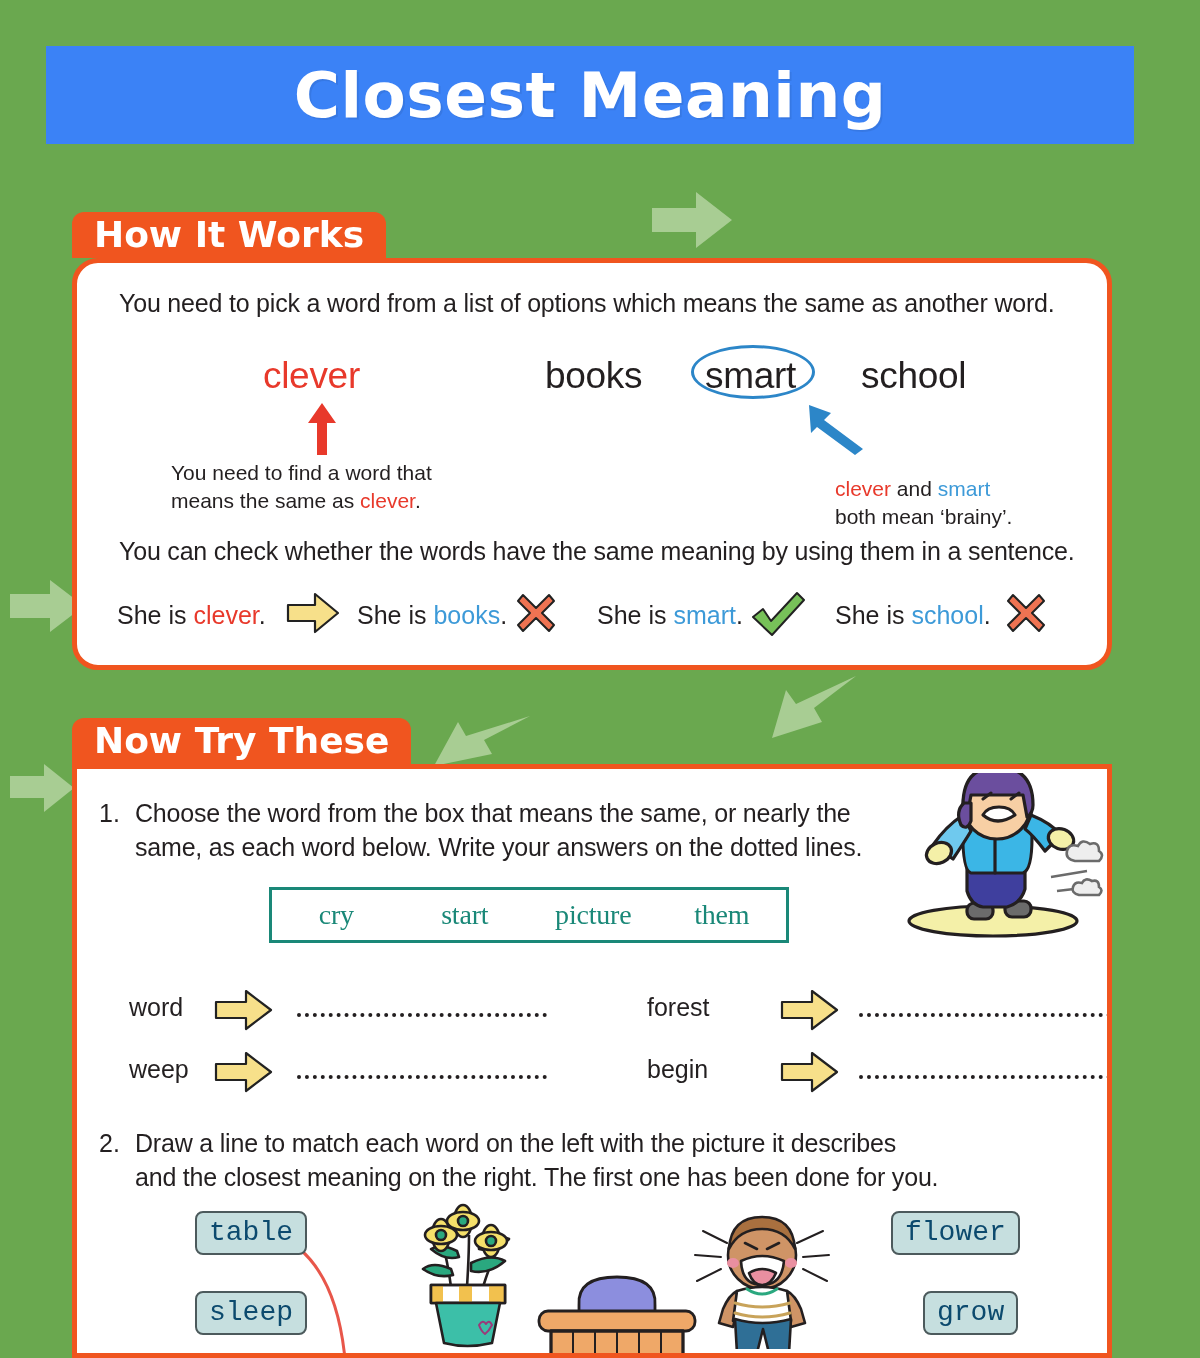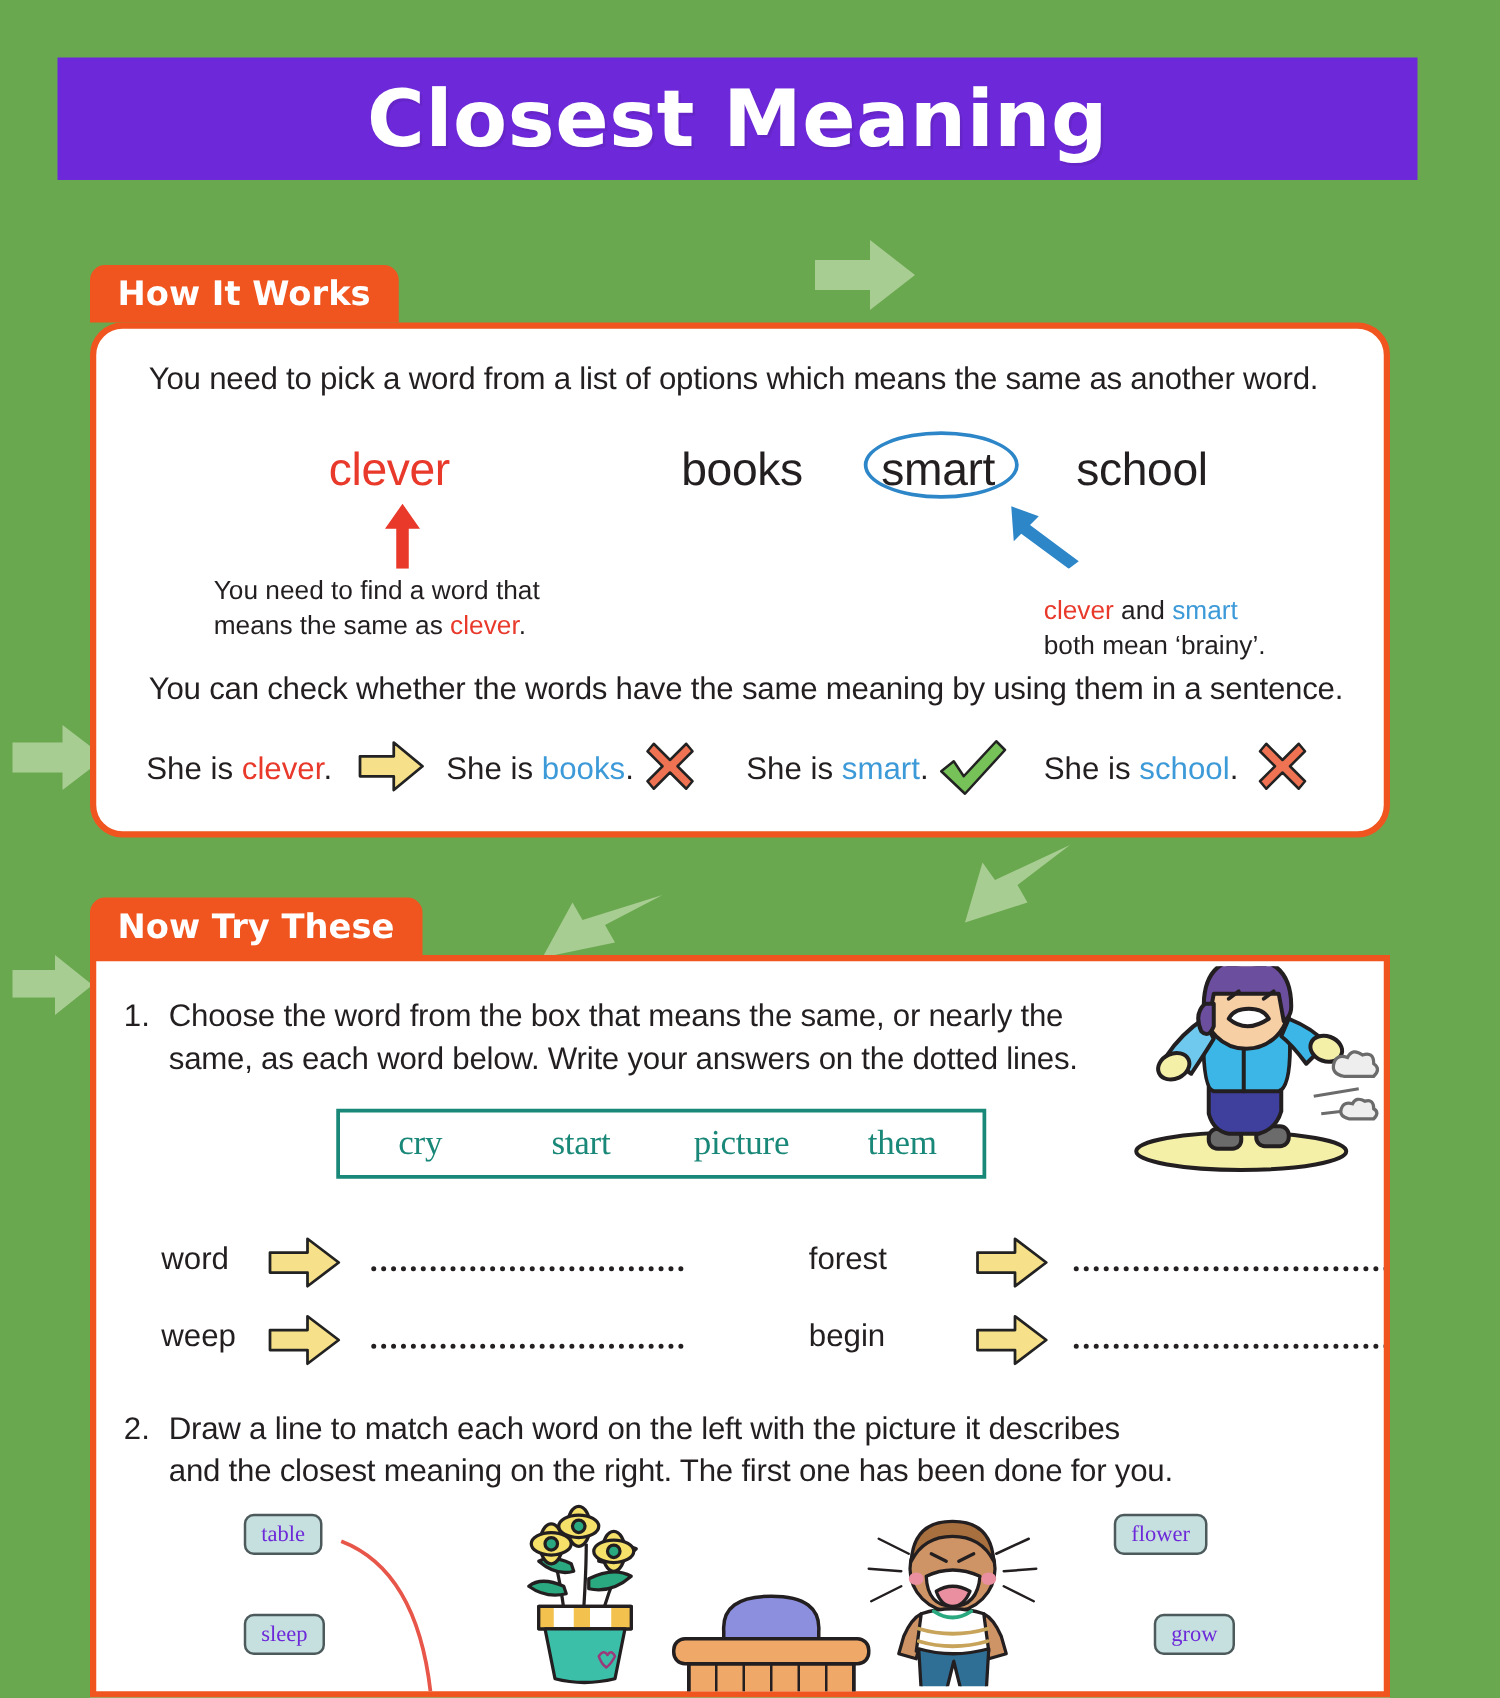--- a/index.html
+++ b/index.html
@@ -11,42 +11,42 @@
   }
   .page { position: relative; width: 1200px; height: 1358px; background: #6aa84f; }
 
   
   .deco-arrow { position: absolute; opacity: 1; }
   .deco-arrow svg { display: block; }
 
   
   .title-banner {
     position: absolute; left: 46px; top: 46px; width: 1088px; height: 98px;
-    background: #6d28d9;
+    background: #3b82f6;
     display: flex; align-items: center; justify-content: center;
   }
   .title-text {
     font-family: "DejaVu Sans", sans-serif;
     font-weight: bold; font-size: 63px; color: #ffffff;
     letter-spacing: 0.5px; line-height: 1;
     text-shadow: 2px 2px 0 rgba(0,0,0,0.07);
   }
 
   
   .tab {
     position: absolute;
     background: #f0551f;
     border-radius: 12px 12px 0 0;
     height: 46px;
     display: flex; align-items: center;
     padding: 0 22px;
   }
   .tab-label {
     font-family: "DejaVu Sans", sans-serif;
-    font-weight: bold; font-size: 27px; color: #ffffff;
+    font-weight: bold; font-size: 36px; color: #ffffff;
     line-height: 1;
   }
   .panel {
     position: absolute;
     background: #ffffff;
     border: 5px solid #f0551f;
   }
 
   
   .body-text {
@@ -142,22 +142,22 @@
   .col-r .ex-word  { left: 518px; }
   .col-r .ex-arrow { left: 650px; }
   .col-r .dots     { left: 730px; width: 252px; }
 
   
   .match-area { position: absolute; left: 0; top: 430px; width: 100%; height: 160px; }
   .pill {
     position: absolute;
     background: #c6dfdf; border: 2px solid #4c5a5c; border-radius: 8px;
     padding: 4px 12px;
-    font-family: Liberation Serif, serif;
-    font-size: 18px; color: #6d28d9; line-height: 1.15;
+    font-family: Liberation Mono, monospace;
+    font-size: 28px; color: #0c4a6e; line-height: 1.15;
   }
   .pill-table  { left: 118px;  top: 12px; }
   .pill-sleep  { left: 118px;  top: 92px; }
   .pill-flower { left: 814px;  top: 12px; }
   .pill-grow   { left: 846px;  top: 92px; }
   .match-line { position: absolute; left: 0; top: 0; pointer-events: none; }
 
   
   .illus { position: absolute; }
 </style>

